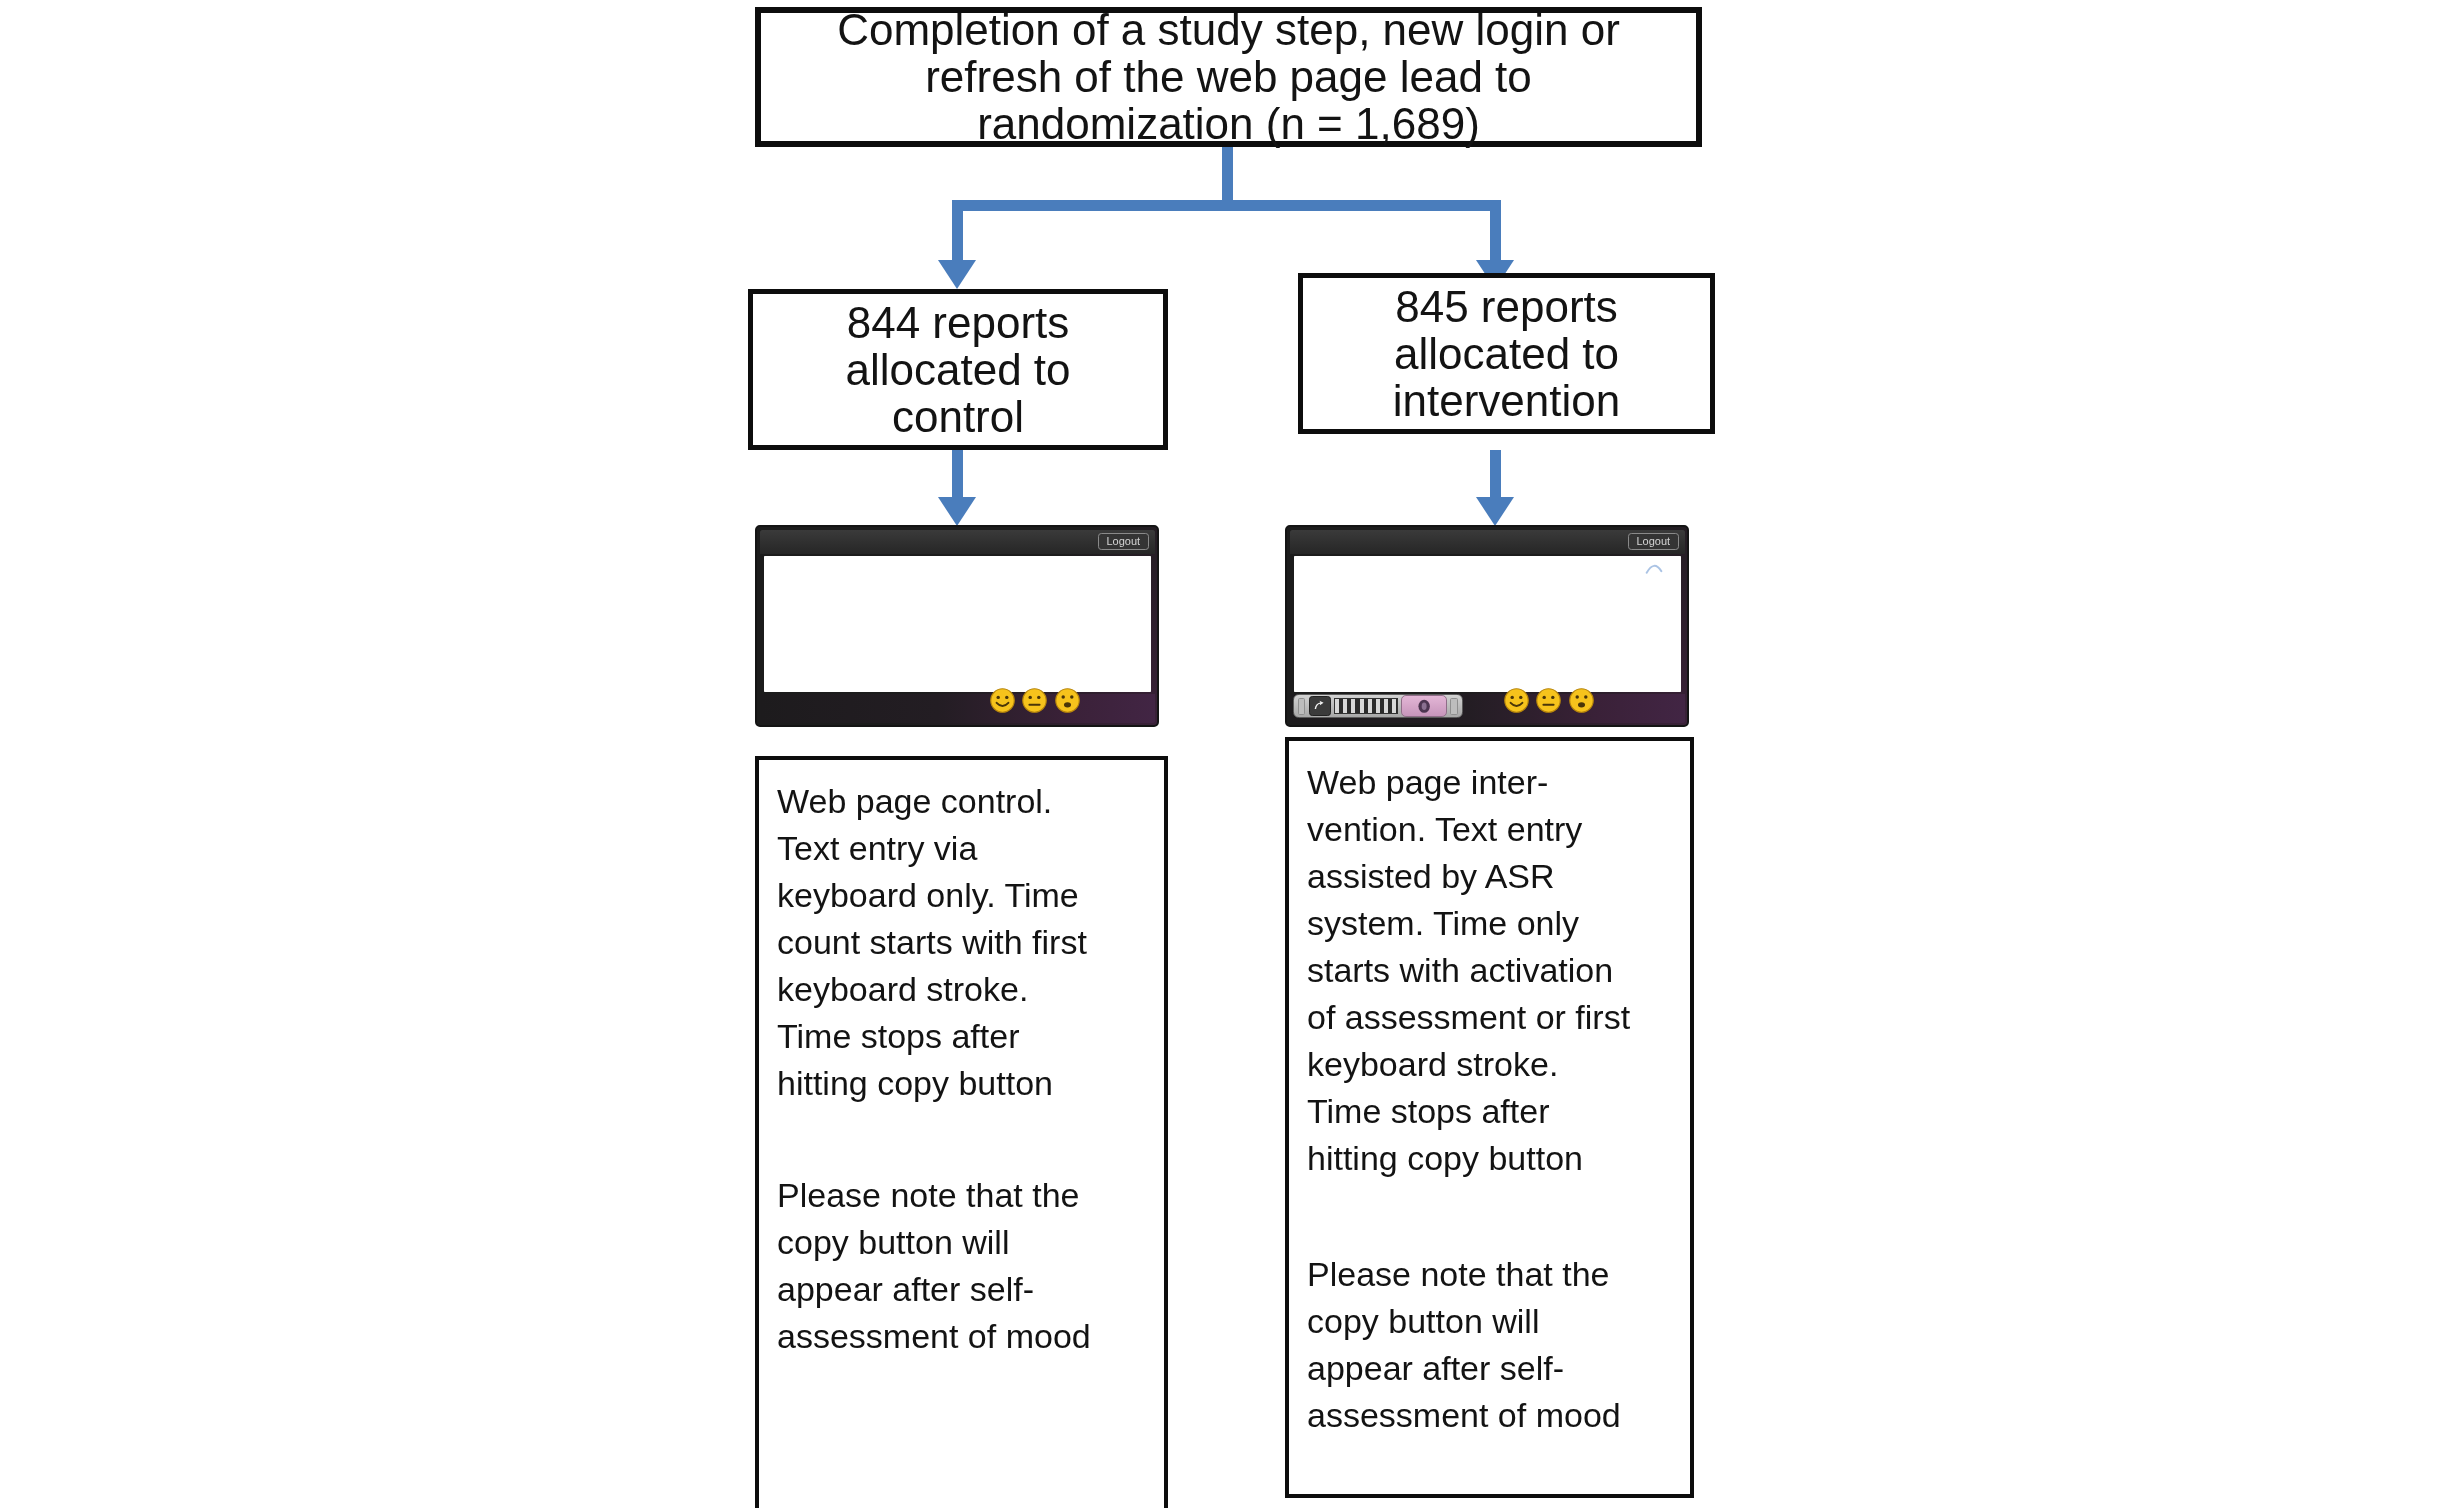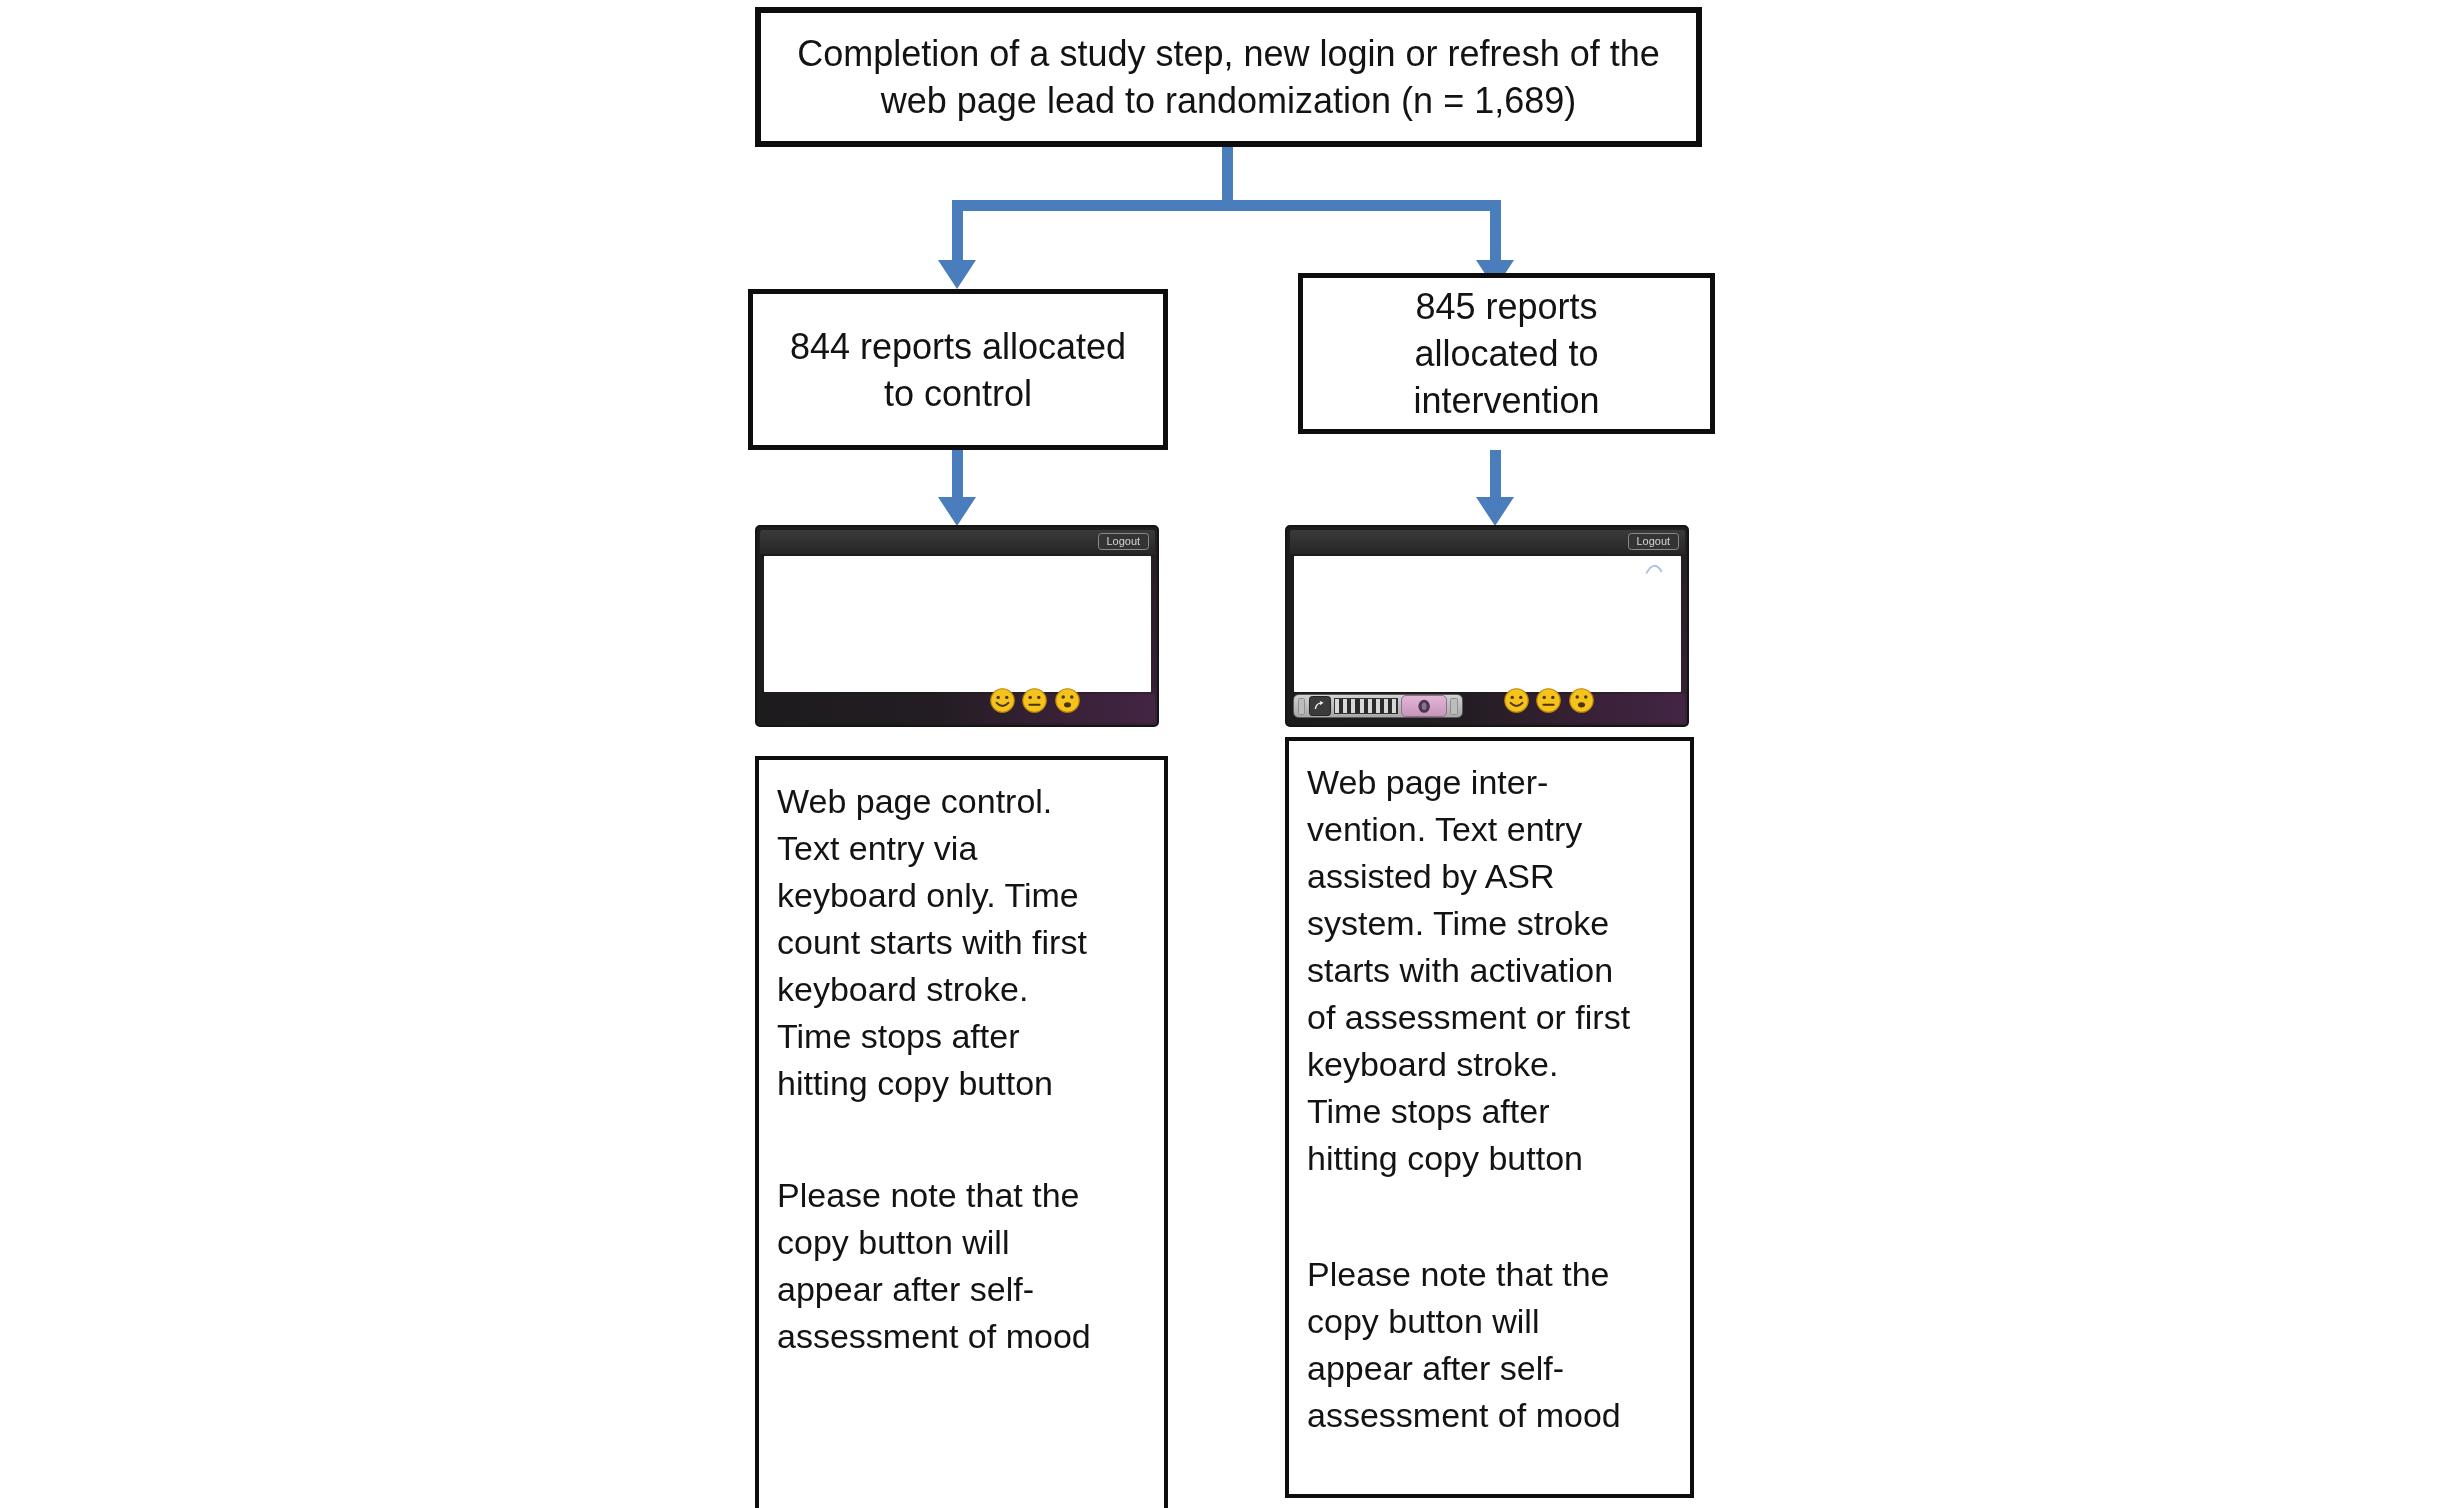--- a/index.html
+++ b/index.html
@@ -5,21 +5,21 @@
   html,body{margin:0;padding:0;background:#ffffff;}
   #canvas{
     position:relative;width:2450px;height:1508px;background:#ffffff;overflow:hidden;
     font-family:"Liberation Sans",sans-serif;color:#111;
   }
   
   .fbox{
     position:absolute;background:#fff;border:5.7px solid #0d0d0d;box-sizing:border-box;
     display:flex;align-items:center;justify-content:center;text-align:center;
   }
-  .fbox .inner{font-size:36px;line-height:47px;color:#131313;padding:0 36px;}
+  .fbox .inner{font-size:44px;line-height:47px;color:#131313;padding:0 36px;}
   .descbox{
     position:absolute;background:#fff;border:4.9px solid #0d0d0d;box-sizing:border-box;
     padding:18px 16.3px 0 18px;text-align:left;
   }
   .descbox .para{font-size:34px;line-height:47px;color:#131313;}
   .descbox .para.second{margin-top:65px;}
   
   .stem{position:absolute;background:#4a7dbc;}
   .ahead{
     position:absolute;width:0;height:0;
@@ -199,21 +199,21 @@
         <div class="line">appear after self-</div>
         <div class="line">assessment of mood</div>
       </div>
   </div>
 
   <div class="descbox" style="left:1285px;top:737px;width:409px;height:761px;">
     <div class="para">
         <div class="line">Web page inter-</div>
         <div class="line">vention. Text entry</div>
         <div class="line">assisted by ASR</div>
-        <div class="line">system. Time stroke</div>
+        <div class="line">system. Time only</div>
         <div class="line">starts with activation</div>
         <div class="line">of assessment or first</div>
         <div class="line">keyboard stroke.</div>
         <div class="line">Time stops after</div>
         <div class="line">hitting copy button</div>
       </div>
     <div class="para second" style="margin-top:69px;">
         <div class="line">Please note that the</div>
         <div class="line">copy button will</div>
         <div class="line">appear after self-</div>

